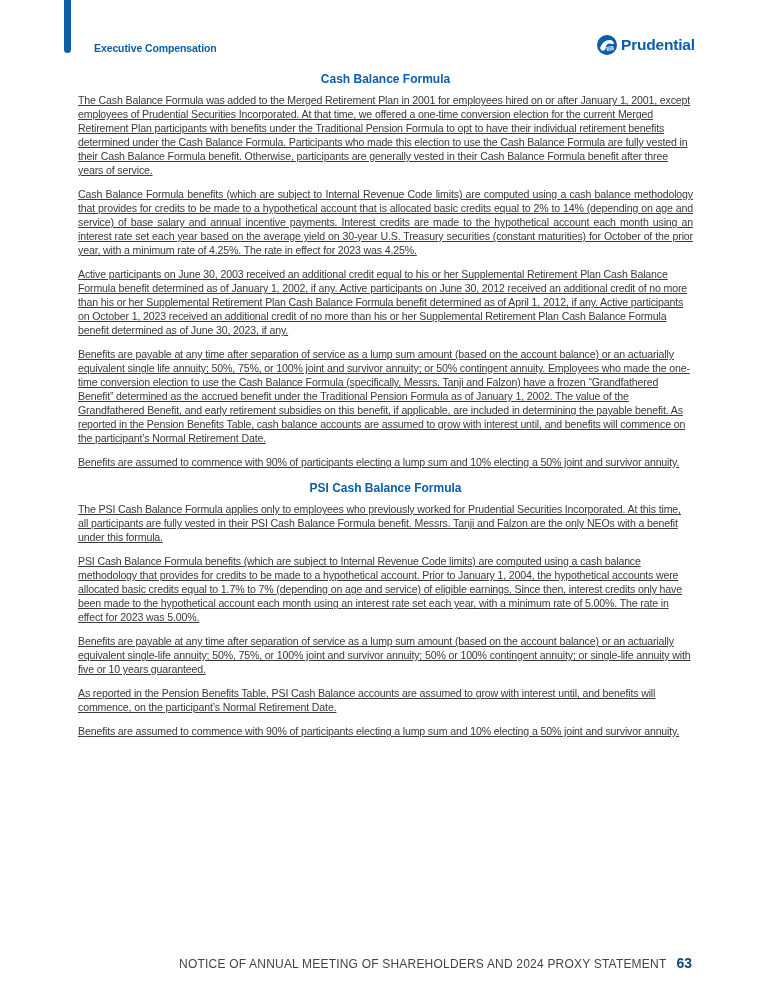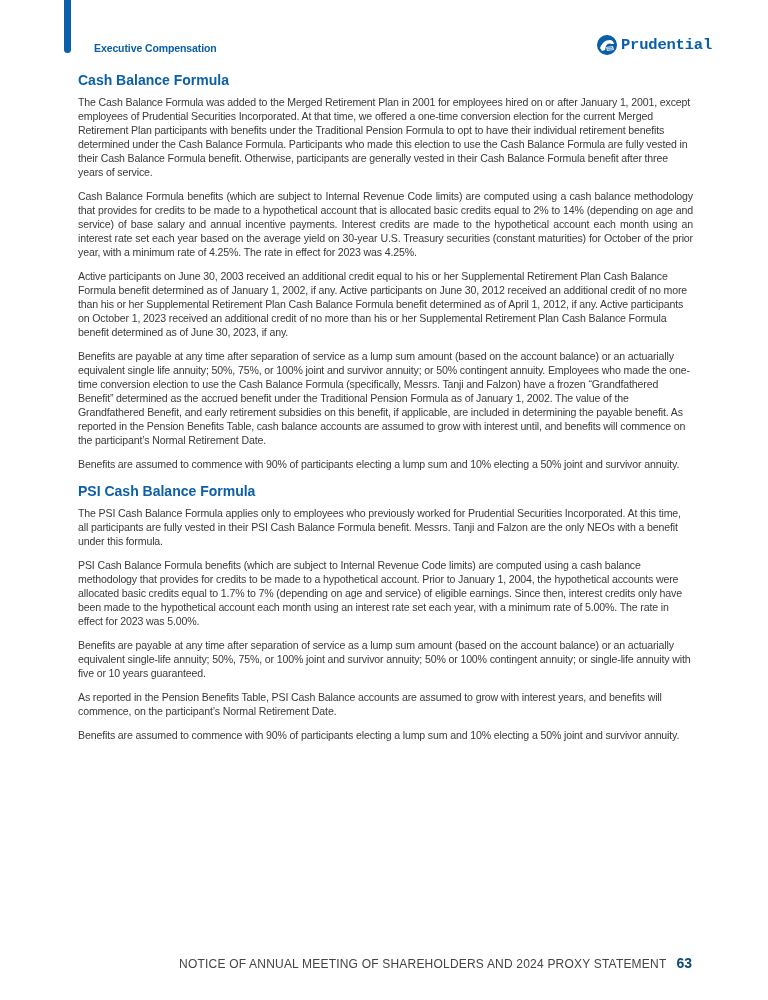--- a/index.html
+++ b/index.html
@@ -6,26 +6,26 @@
     body { width: 768px; height: 1000px; position: relative; overflow: hidden;
       font-family: "Liberation Sans", sans-serif; color: #3a3a3a; }
     .accent-bar { position: absolute; left: 64px; top: 0; width: 7px; height: 53px;
       background: #0a5fa8; border-radius: 0 0 4px 4px; }
     .section-label { position: absolute; left: 78px; top: 42px; font-size: 10.5px;
       font-weight: bold; color: #0a5fa8; letter-spacing: -0.1px; margin-left: 16px; }
     .logo { position: absolute; left: 597px; top: 35px; display: flex; align-items: center; }
     .logo-mark { width: 20px; height: 20px; border-radius: 50%; background: #0a5fa8;
       position: relative; overflow: hidden; margin-right: 4px; }
     .logo-mark svg { position: absolute; left: 0; top: 0; }
-    .logo-text { font-family: Liberation Mono, monospace; font-weight: bold;
+    .logo-text { font-family: Liberation Sans, sans-serif; font-weight: bold;
       font-size: 15.5px; color: #0a5fa8; letter-spacing: -0.2px; }
     .content { position: absolute; left: 78px; top: 72px; width: 615px; }
-    h2 { margin: 0 0 7px 0; font-size: 14px; font-weight: bold; color: #0a5fa8; }
+    h2 { margin: 0 0 7px 0; font-size: 12px; font-weight: bold; color: #0a5fa8; text-align: center; }
     p { margin: 0 0 10px 0; font-size: 10.6px; line-height: 14px; color: #3a3a3a;
-      letter-spacing: -0.15px; }
+      letter-spacing: -0.15px; text-decoration: underline; }
     h2.second { margin-top: 12px; }
     .footer { position: absolute; right: 76px; top: 955px; display: flex; align-items: baseline; }
     .footer-text { font-size: 12px; letter-spacing: 0.2px; color: #444; margin-right: 10px; }
     .page-num { font-size: 14px; font-weight: bold; color: #0c4a6e; }
   </style>
 </head>
 <body>
 
 <div class="accent-bar"></div>
 <div class="section-label">Executive Compensation</div>
@@ -47,20 +47,20 @@
   <p>The Cash Balance Formula was added to the Merged Retirement Plan in 2001 for employees hired on or after January 1, 2001, except employees of Prudential Securities Incorporated. At that time, we offered a one-time conversion election for the current Merged Retirement Plan participants with benefits under the Traditional Pension Formula to opt to have their individual retirement benefits determined under the Cash Balance Formula. Participants who made this election to use the Cash Balance Formula are fully vested in their Cash Balance Formula benefit. Otherwise, participants are generally vested in their Cash Balance Formula benefit after three years of service.</p>
   <p style="text-align: justify;">Cash Balance Formula benefits (which are subject to Internal Revenue Code limits) are computed using a cash balance methodology that provides for credits to be made to a hypothetical account that is allocated basic credits equal to 2% to 14% (depending on age and service) of base salary and annual incentive payments. Interest credits are made to the hypothetical account each month using an interest rate set each year based on the average yield on 30-year U.S. Treasury securities (constant maturities) for October of the prior year, with a minimum rate of 4.25%. The rate in effect for 2023 was 4.25%.</p>
   <p>Active participants on June 30, 2003 received an additional credit equal to his or her Supplemental Retirement Plan Cash Balance Formula benefit determined as of January 1, 2002, if any. Active participants on June 30, 2012 received an additional credit of no more than his or her Supplemental Retirement Plan Cash Balance Formula benefit determined as of April 1, 2012, if any. Active participants on October 1, 2023 received an additional credit of no more than his or her Supplemental Retirement Plan Cash Balance Formula benefit determined as of June 30, 2023, if any.</p>
   <p>Benefits are payable at any time after separation of service as a lump sum amount (based on the account balance) or an actuarially equivalent single life annuity; 50%, 75%, or 100% joint and survivor annuity; or 50% contingent annuity. Employees who made the one-time conversion election to use the Cash Balance Formula (specifically, Messrs. Tanji and Falzon) have a frozen “Grandfathered Benefit” determined as the accrued benefit under the Traditional Pension Formula as of January 1, 2002. The value of the Grandfathered Benefit, and early retirement subsidies on this benefit, if applicable, are included in determining the payable benefit. As reported in the Pension Benefits Table, cash balance accounts are assumed to grow with interest until, and benefits will commence on the participant’s Normal Retirement Date.</p>
   <p>Benefits are assumed to commence with 90% of participants electing a lump sum and 10% electing a 50% joint and survivor annuity.</p>
 
   <h2 class="second">PSI Cash Balance Formula</h2>
   <p>The PSI Cash Balance Formula applies only to employees who previously worked for Prudential Securities Incorporated. At this time, all participants are fully vested in their PSI Cash Balance Formula benefit. Messrs. Tanji and Falzon are the only NEOs with a benefit under this formula.</p>
   <p>PSI Cash Balance Formula benefits (which are subject to Internal Revenue Code limits) are computed using a cash balance methodology that provides for credits to be made to a hypothetical account. Prior to January 1, 2004, the hypothetical accounts were allocated basic credits equal to 1.7% to 7% (depending on age and service) of eligible earnings. Since then, interest credits only have been made to the hypothetical account each month using an interest rate set each year, with a minimum rate of 5.00%. The rate in effect for 2023 was 5.00%.</p>
   <p>Benefits are payable at any time after separation of service as a lump sum amount (based on the account balance) or an actuarially equivalent single-life annuity; 50%, 75%, or 100% joint and survivor annuity; 50% or 100% contingent annuity; or single-life annuity with five or 10 years guaranteed.</p>
-  <p>As reported in the Pension Benefits Table, PSI Cash Balance accounts are assumed to grow with interest years, and benefits will commence, on the participant’s Normal Retirement Date.</p>
+  <p>As reported in the Pension Benefits Table, PSI Cash Balance accounts are assumed to grow with interest until, and benefits will commence, on the participant’s Normal Retirement Date.</p>
   <p>Benefits are assumed to commence with 90% of participants electing a lump sum and 10% electing a 50% joint and survivor annuity.</p>
 </div>
 
 <div class="footer">
   <span class="footer-text">NOTICE OF ANNUAL MEETING OF SHAREHOLDERS AND 2024 PROXY STATEMENT</span>
   <span class="page-num">63</span>
 </div>
 
 </body></html>

